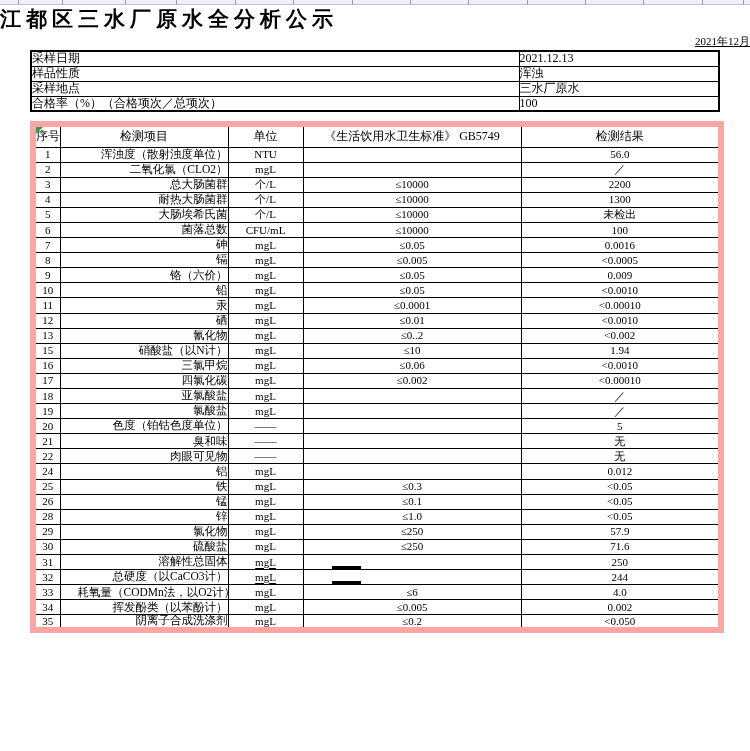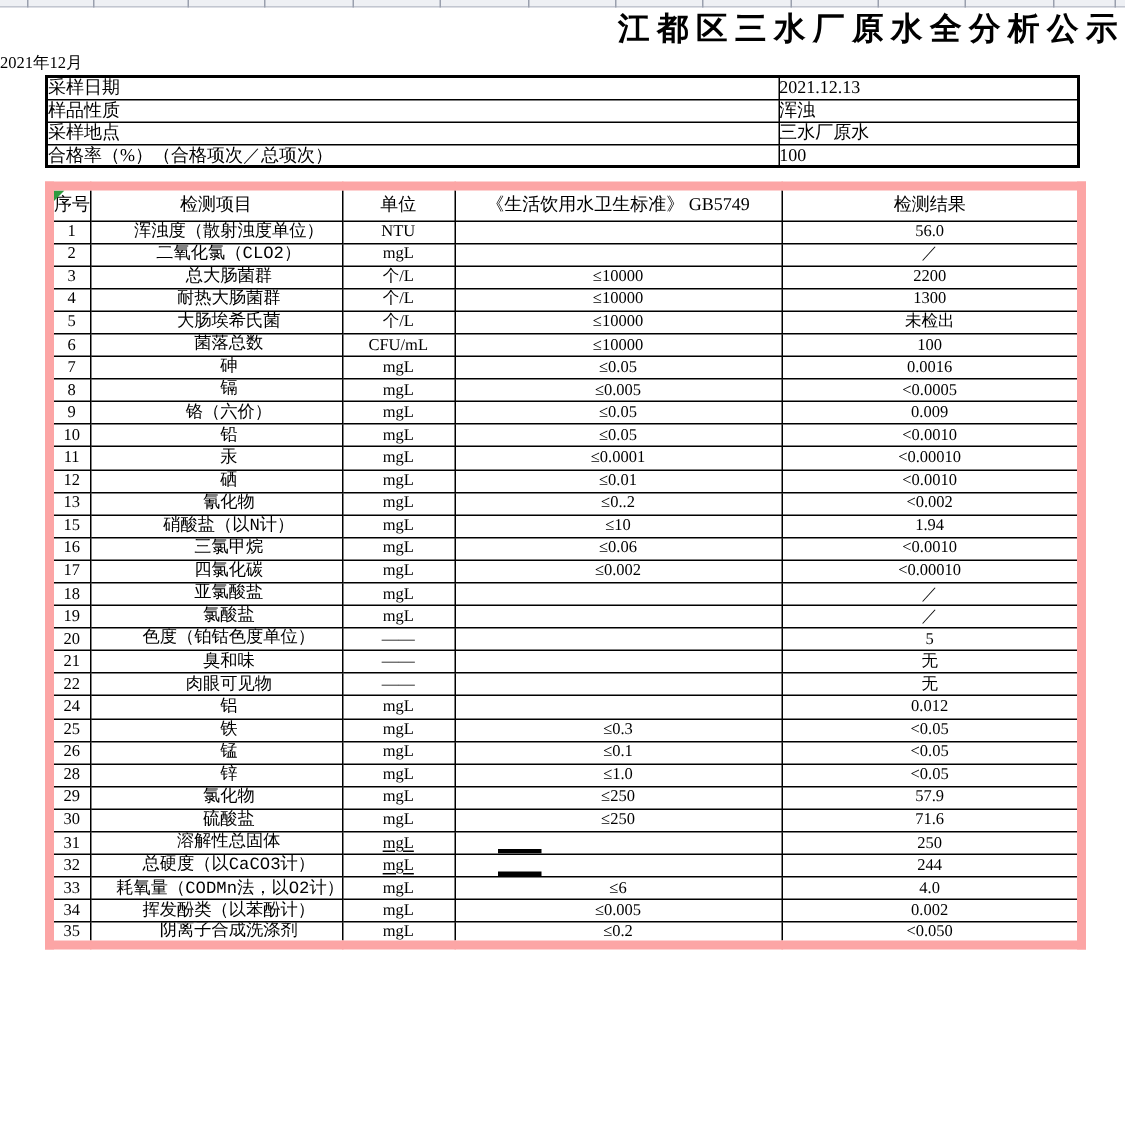--- a/index.html
+++ b/index.html
@@ -9,37 +9,37 @@
     font-family:"Liberation Serif","DejaVu Serif",serif;
     color:#000;
   }
   .page { position:relative; width:750px; height:751px; background:#fff; overflow:hidden; }
 
   
   .top-strip { position:absolute; top:0; left:0; width:750px; height:5px;
     background:#eef0f4; border-bottom:1px solid #c2c6d0; }
   .tick { position:absolute; top:0; width:1px; height:5px; background:#9aa0ae; }
 
-  .title { position:absolute; top:5px; left:0; width:750px; text-align:right;
+  .title { position:absolute; top:5px; left:0; width:750px; text-align:left;
     font-family:"DejaVu Sans","Liberation Sans",sans-serif; font-weight:bold;
     font-size:21px; letter-spacing:5px; white-space:nowrap; }
-  .subtitle { position:absolute; top:34px; left:0; width:750px; text-align:left;
-    font-size:11px; }
+  .subtitle { position:absolute; top:34px; left:0; width:750px; text-align:right;
+    font-size:11px;text-decoration:underline; }
 
   table { border-collapse:collapse; table-layout:fixed; }
   .info { position:absolute; left:30px; top:50px; width:688px; border:2px solid #000; }
   .info td { border:1px solid #000; font-size:12px;
     height:15px; line-height:1.1; overflow:hidden; white-space:nowrap; }
 
   .main { position:absolute; left:30px; top:121px; width:688px; border:6px solid #fca5a5; }
   .main th { border:1px solid #000; font-weight:normal; font-size:12px; height:23px;
     position:relative; overflow:hidden; white-space:nowrap; }
   .main td { border:1px solid #000; font-size:11.5px; height:15.1px; line-height:1;
     text-align:center; overflow:hidden; white-space:nowrap; position:relative; }
-  td.c-item { text-align:center; padding-left:17px;font-family:Liberation Mono, monospace; }
+  td.c-item { text-align:right; padding-left:17px; }
   td.c-seq, td.c-unit, td.c-std, td.c-res { font-size:11px; }
   .u { text-decoration:underline; text-underline-offset:2px; }
   .mark { position:absolute; left:28px; bottom:0px; width:29px; height:3px; background:#000; }
   .tri { position:absolute; top:0; left:0; width:0; height:0;
     border-top:7px solid #2e9b3f; border-right:7px solid transparent; }
 </style>
 </head>
 <body>
 
 <div class="page">

